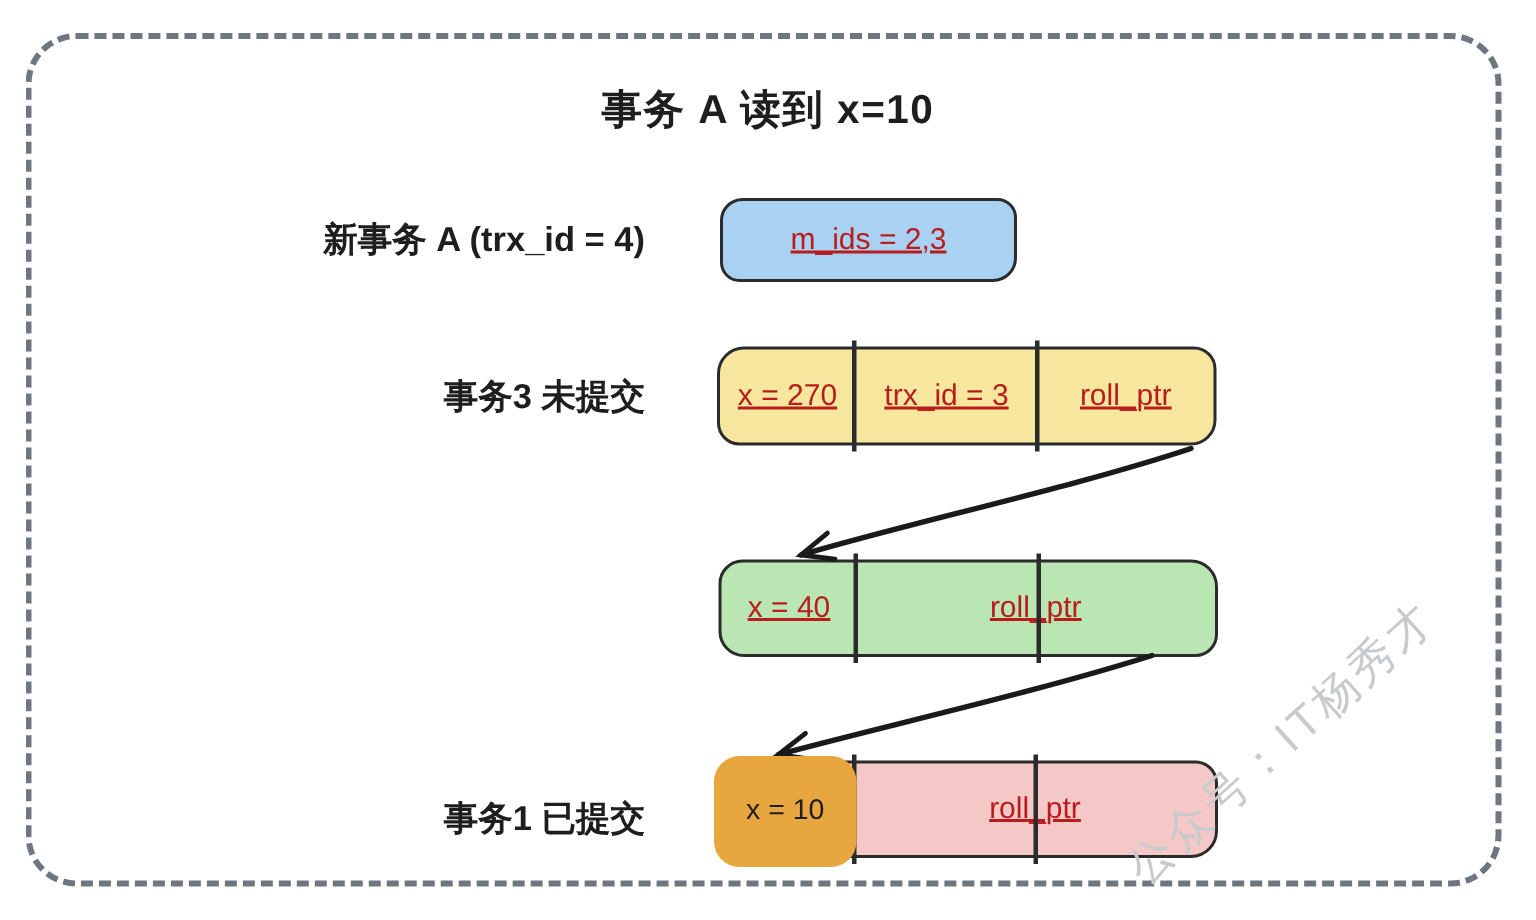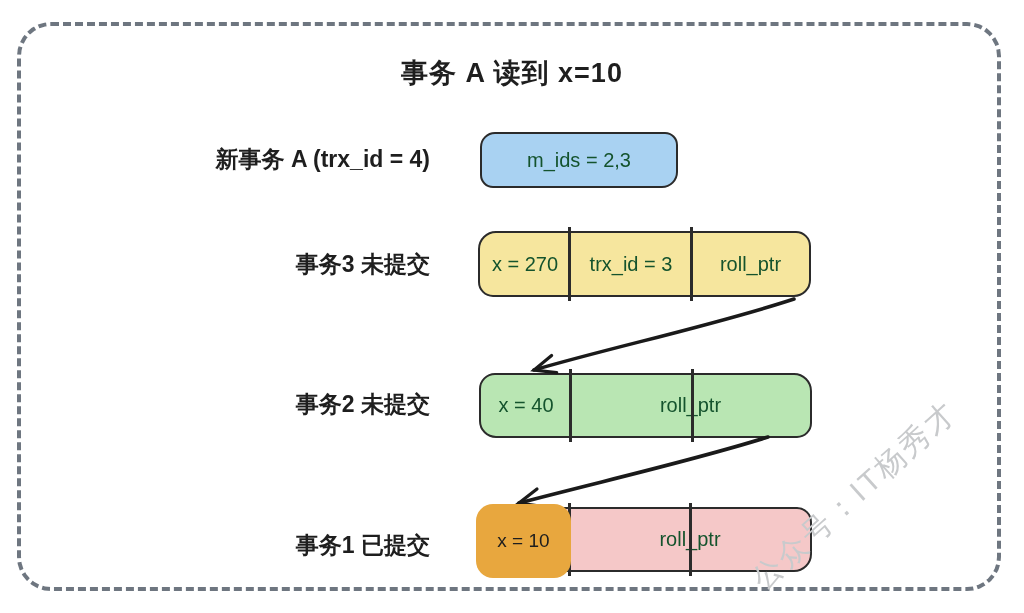--- a/index.html
+++ b/index.html
@@ -46,22 +46,23 @@
     position: absolute;
     border: 2.5px solid #2b2b2b;
     display: flex;
     align-items: stretch;
   }
   .vbox .cell {
     display: flex;
     align-items: center;
     justify-content: center;
     font-size: 20px;
-    color: #14532d;
+    color: #b91c1c;
     position: relative;
+    text-decoration: underline;
   }
   .divider {
     position: absolute;
     width: 2.5px;
     top: -6px;
     bottom: -6px;
     background: #2b2b2b;
   }
   .readview {
     left: 480px; top: 132px;
@@ -147,21 +148,20 @@
 
   <div class="row-label" style="top:249px;">事务3 未提交</div>
   <div class="vbox box-trx3">
     <div class="cell cell-1">x = 270</div>
     <div class="cell cell-2">trx_id = 3</div>
     <div class="cell cell-3">roll_ptr</div>
     <div class="divider" style="left:88px;"></div>
     <div class="divider" style="left:210px;"></div>
   </div>
 
-  <div class="row-label" style="top:389px;">事务2 未提交</div>
   <div class="vbox box-trx2">
     <div class="cell cell-1">x = 40</div>
     <div class="cell cell-3">roll_ptr</div>
     <div class="divider" style="left:88px;"></div>
     <div class="divider" style="left:210px;"></div>
   </div>
 
   <div class="row-label" style="top:530px;">事务1 已提交</div>
   <div class="vbox box-trx1">
     <div class="cell cell-1"></div>

